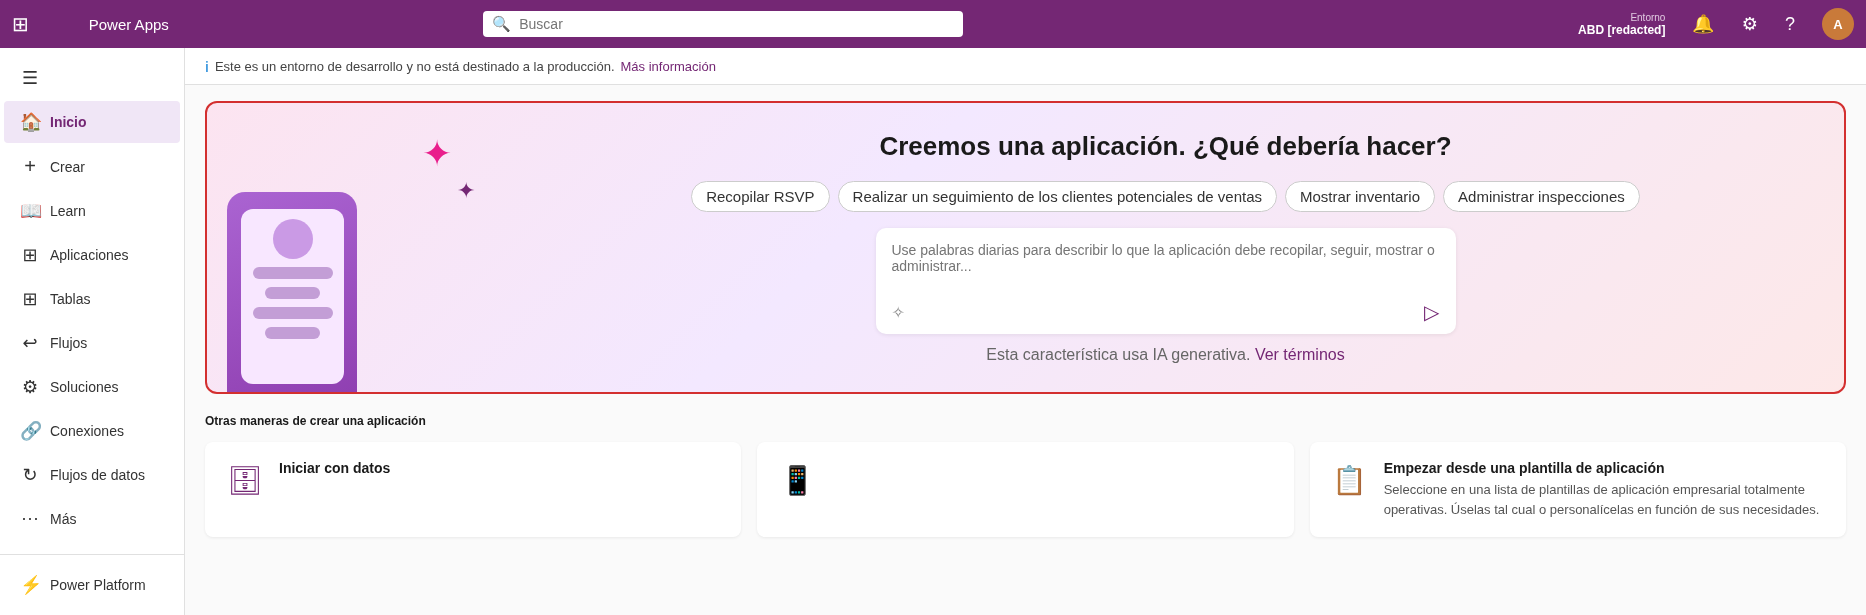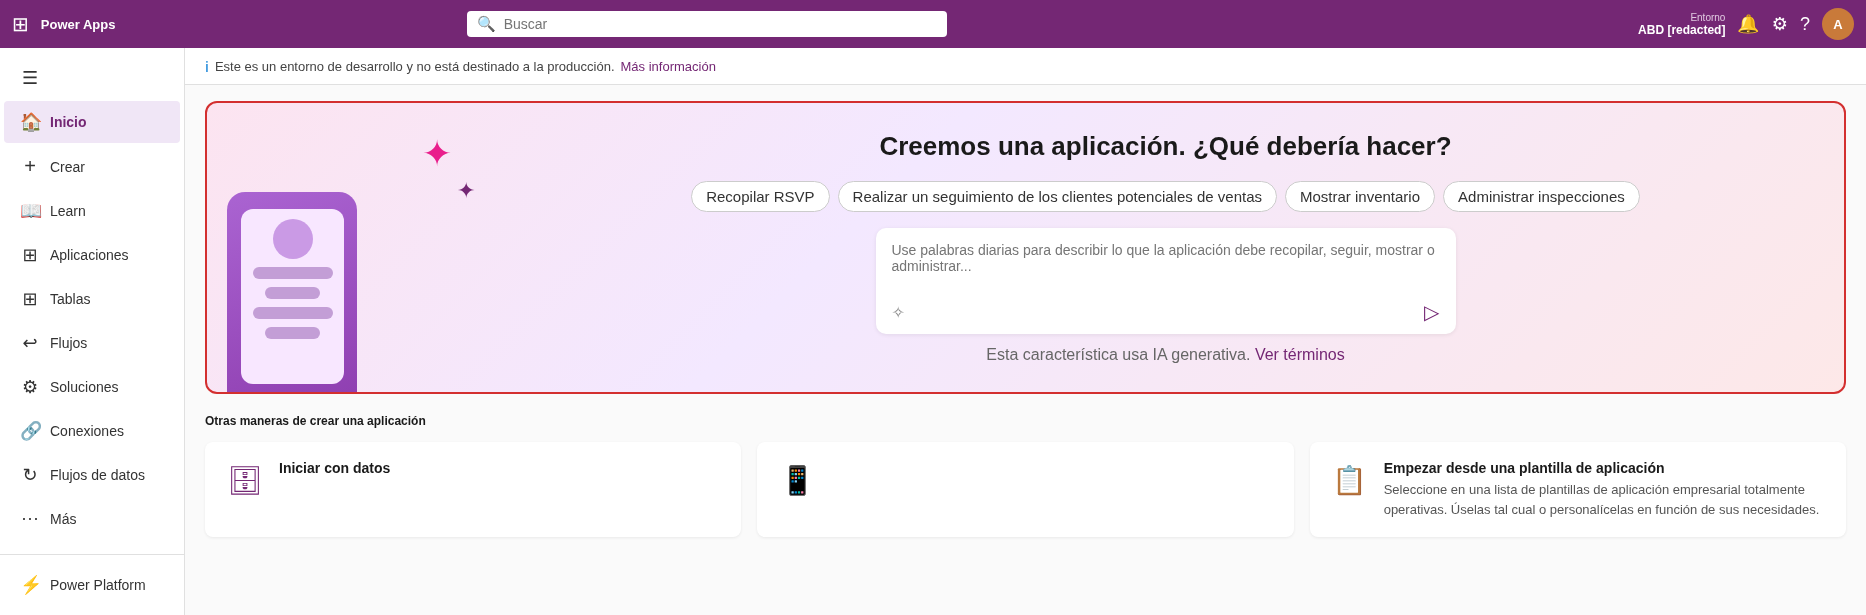--- a/index.html
+++ b/index.html
@@ -9,21 +9,21 @@
     .topbar {
       display: flex;
       align-items: center;
       background: #742774;
       height: 48px;
       padding: 0 12px;
       gap: 12px;
       flex-shrink: 0;
     }
     .topbar-grid-icon { color: white; font-size: 20px; cursor: pointer; }
-    .topbar-title { color: white; font-weight: 700; font-size: 13px; flex-shrink: 0; }
+    .topbar-title { color: white; font-weight: 400; font-size: 15px; flex-shrink: 0; margin-left: 48px; }
     .topbar-search {
       flex: 1;
       max-width: 480px;
       margin: 0 auto;
       display: flex;
       align-items: center;
       background: white;
       border-radius: 4px;
       padding: 4px 10px;
       gap: 8px;
@@ -31,21 +31,21 @@
     .topbar-search input {
       border: none;
       outline: none;
       width: 100%;
       font-size: 14px;
       color: #333;
     }
     .topbar-right {
       display: flex;
       align-items: center;
-      gap: 12px;
+      gap: 27px;
       margin-left: auto;
       justify-content: space-between;
     }
     .topbar-env {
       display: flex;
       flex-direction: column;
       align-items: flex-end;
     }
     .topbar-env-label { color: #e0c8e0; font-size: 10px; }
     .topbar-env-name { color: white; font-size: 12px; font-weight: 600; }

